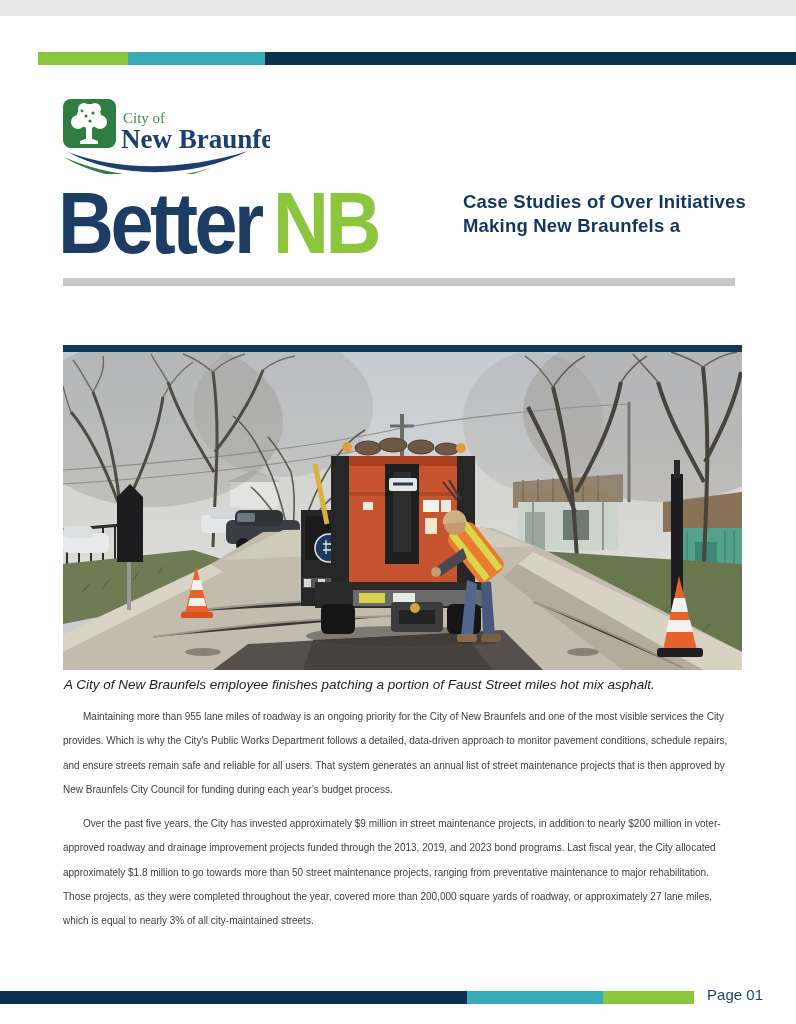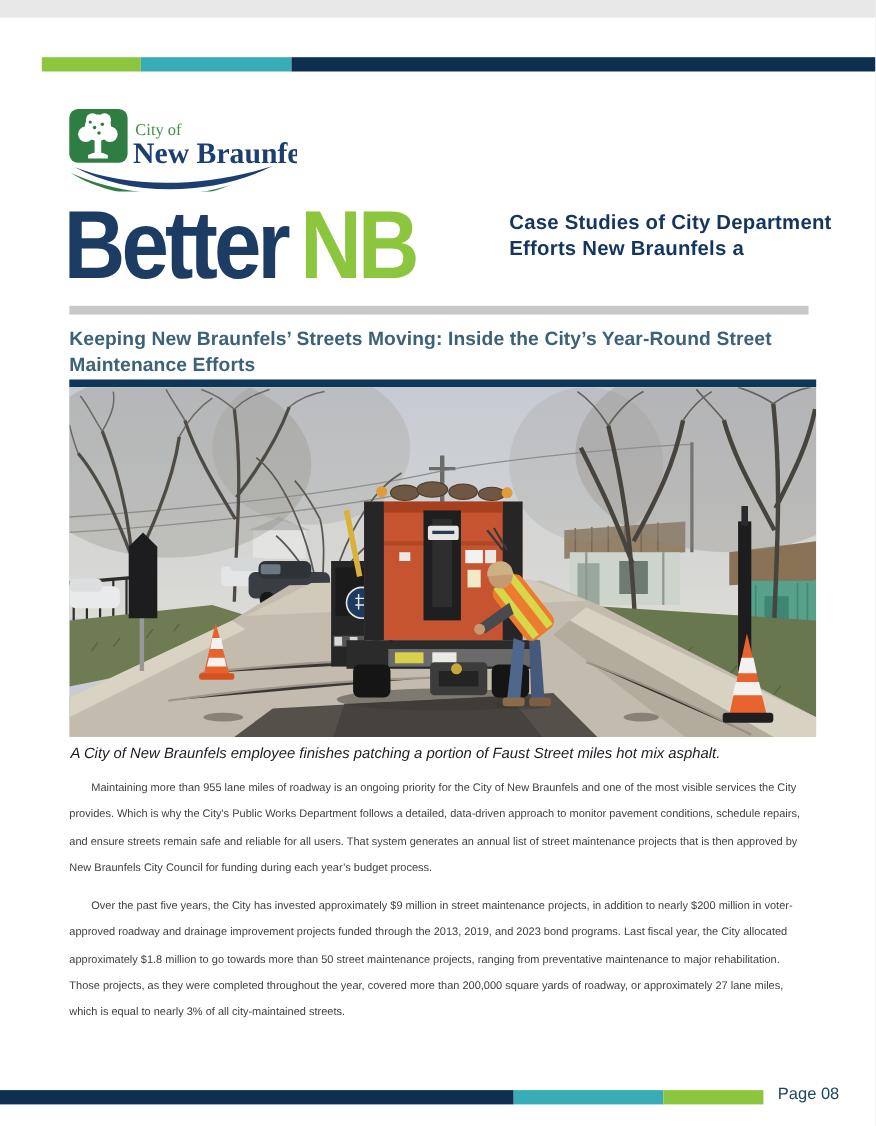--- a/index.html
+++ b/index.html
@@ -81,27 +81,26 @@
       <text x="61" y="52" font-family="Liberation Serif,serif" font-size="27" font-weight="600" fill="#1c3e70">New Braunfels</text>
 
       <path d="M8,56 C55,74 120,76 188,55 C130,84 55,82 8,56 Z" fill="#1c3e70"></path>
       <path d="M4,61 C50,82 110,86 150,72 C105,92 40,84 4,61 Z" fill="#2f7d42"></path>
     </svg>
   </div>
 
   <div class="brand"><span class="w1">Better</span><span class="w2">NB</span></div>
 
   <div class="tagline">
-    <div>Case Studies of City Department</div>
-    <div>Efforts New Braunfels a</div>
+    <div>Case Studies of Over Initiatives</div>
+    <div>Making New Braunfels a</div>
   </div>
 
   <div class="gray-divider"></div>
 
-  <h1 class="headline">Keeping New Braunfels’ Streets Moving: Inside the City’s Year-Round Street Maintenance Efforts</h1>
 
   <div class="navy-rule"></div>
 
   <div class="photo">
     <svg width="679" height="318" viewBox="0 0 679 318">
       <defs>
         <linearGradient id="sky" x1="0" y1="0" x2="0" y2="1">
           <stop offset="0" stop-color="#c6cbd2"></stop>
           <stop offset="0.7" stop-color="#d3d5d5"></stop>
           <stop offset="1" stop-color="#dcdbd6"></stop>
@@ -356,15 +355,15 @@
     <p>Maintaining more than 955 lane miles of roadway is an ongoing priority for the City of New Braunfels and one of the most visible services the City provides. Which is why the City's Public Works Department follows a detailed, data-driven approach to monitor pavement conditions, schedule repairs, and ensure streets remain safe and reliable for all users. That system generates an annual list of street maintenance projects that is then approved by New Braunfels City Council for funding during each year’s budget process.</p>
     <p>Over the past five years, the City has invested approximately $9 million in street maintenance projects, in addition to nearly $200 million in voter-approved roadway and drainage improvement projects funded through the 2013, 2019, and 2023 bond programs. Last fiscal year, the City allocated approximately $1.8 million to go towards more than 50 street maintenance projects, ranging from preventative maintenance to major rehabilitation. Those projects, as they were completed throughout the year, covered more than 200,000 square yards of roadway, or approximately 27 lane miles, which is equal to nearly 3% of all city-maintained streets.</p>
   </div>
 
   <div class="bar bottom-bar">
     <span class="seg n"></span>
     <span class="seg t"></span>
     <span class="seg g"></span>
   </div>
 
-  <div class="page-label">Page 08</div>
+  <div class="page-label">Page 01</div>
 
 </div>
 
 </body></html>

